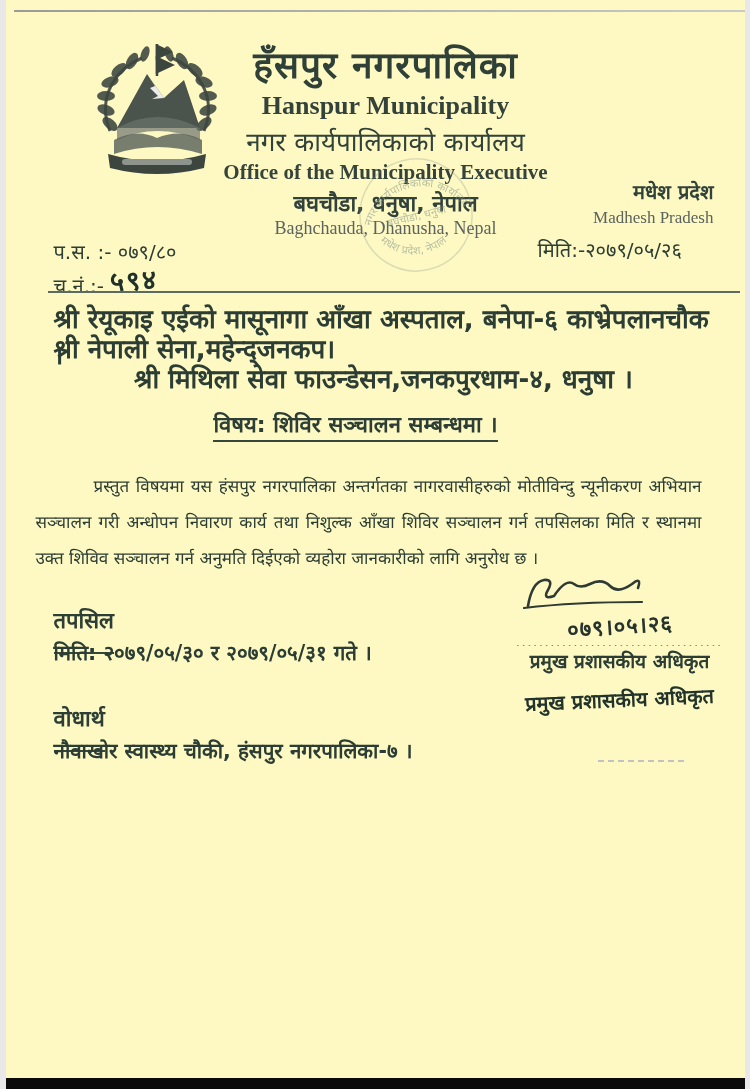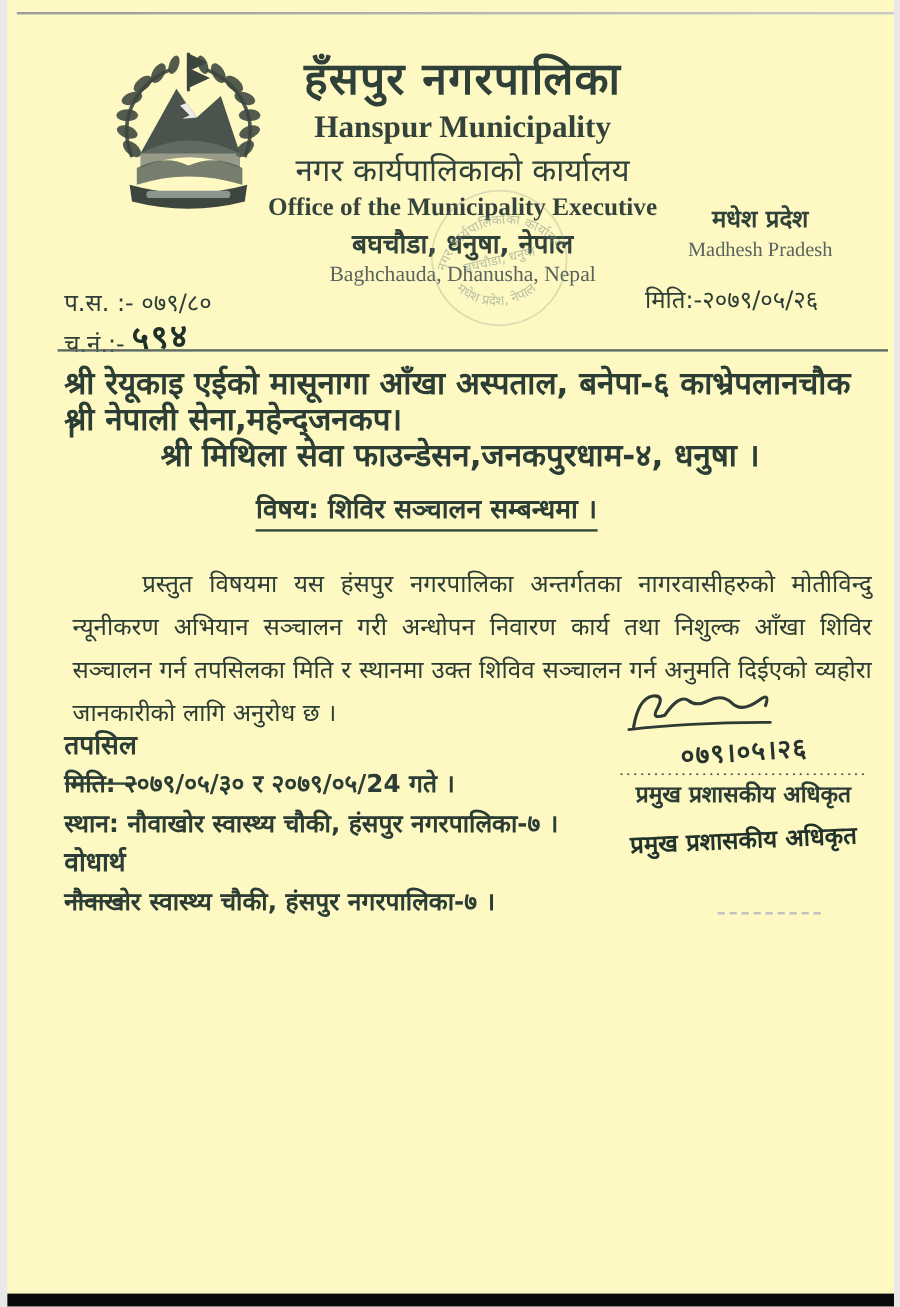--- a/index.html
+++ b/index.html
@@ -15,35 +15,35 @@
   .scan-top-line{position:absolute;left:8px;top:10px;width:736px;height:2px;background:linear-gradient(90deg,#9a9a9a,#b8b8b8 60%,#c9c9c9);}
   .scan-bottom-bar{position:absolute;left:0;bottom:0;width:750px;height:11px;background:#0a0a0a;}
   
   .hdr-center{position:absolute;left:150px;top:38px;width:460px;text-align:center;}
   .h-np-title{font-size:37px;font-weight:700;letter-spacing:1px;color:#2f4038;}
   .h-en-title{font-size:26px;font-weight:700;color:#33423b;margin-top:2px;}
   .h-np-office{font-size:26px;font-weight:500;color:#31423a;margin-top:2px;}
   .h-en-office{font-size:21px;font-weight:700;color:#34433c;margin-top:1px;}
   .h-np-addr{font-size:22px;font-weight:600;color:#31423a;margin-top:2px;}
   .h-en-addr{font-size:18px;color:#5a635e;margin-top:1px;}
-  .province{position:absolute;left:548px;top:168px;width:160px;text-align:center;}
+  .province{position:absolute;left:548px;top:178px;width:160px;text-align:right;}
   .province .np{font-size:20px;font-weight:600;color:#31423a;}
   .province .en{font-size:17px;color:#5a635e;margin-top:3px;}
   
   .round-stamp{position:absolute;left:335px;top:140px;width:150px;height:150px;opacity:.55;transform:rotate(-14deg);pointer-events:none;}
   
   .ps{left:48px;top:238px;font-size:20px;}
   .miti{left:532px;top:236px;font-size:20px;}
   .chn{left:48px;top:264px;font-size:20px;}
   .chn-val{display:inline-block;font-size:27px;font-weight:700;color:#20312a;transform:rotate(-3deg) translateY(-3px);letter-spacing:2px;}
   .rule{position:absolute;left:42px;top:291px;width:692px;height:2px;background:#5b6a63;}
   .recip{left:48px;width:660px;font-size:26px;font-weight:600;color:#2b3d34;}
   .subject{position:absolute;left:0;top:408px;width:700px;text-align:center;font-size:22px;font-weight:700;}
   .subject span{border-bottom:2px solid #35463d;padding-bottom:3px;}
-  .body-par{position:absolute;left:55px;top:468px;width:666px;font-size:20px;line-height:36px;text-align:justify;text-indent:58px;color:#2b3d34;}
+  .body-par{position:absolute;left:30px;top:468px;width:666px;font-size:17px;line-height:36px;text-align:justify;text-indent:58px;color:#2b3d34;}
   .sec-head{font-size:22px;font-weight:700;border-bottom:2px solid #35463d;display:inline-block;padding-bottom:18px;}
   .sec-line{font-size:20.5px;font-weight:600;color:#2b3d34;}
   
   .sig-block{position:absolute;left:498px;top:572px;width:232px;text-align:center;}
   .sig-date{font-size:22px;font-weight:600;color:#27332d;transform:rotate(-4deg);display:inline-block;letter-spacing:1px;}
   .sig-dots{font-size:15px;letter-spacing:2px;color:#44524b;line-height:8px;margin-top:-2px;white-space:nowrap;overflow:hidden;}
   .sig-name{font-size:20px;font-weight:700;color:#2b3d34;margin-top:3px;}
   .sig-title{font-size:19px;font-weight:700;color:#2b3d34;margin-top:2px;}
   .sig-title-stamp{font-size:20px;font-weight:700;color:#22332b;margin-top:12px;transform:rotate(-2.5deg);display:inline-block;}
   .faint-dash{position:absolute;left:592px;top:760px;width:86px;border-top:2px dashed #c2c2c2;}
@@ -140,22 +140,21 @@
 
   <div class="subject dev">
     <span>विषय: शिविर सञ्चालन सम्बन्धमा ।</span>
   </div>
 
   <div class="body-par dev">प्रस्तुत विषयमा यस हंसपुर नगरपालिका अन्तर्गतका नागरवासीहरुको मोतीविन्दु न्यूनीकरण अभियान सञ्चालन गरी अन्धोपन निवारण कार्य तथा निशुल्क आँखा शिविर सञ्चालन गर्न तपसिलका मिति र स्थानमा उक्त शिविव सञ्चालन गर्न अनुमति दिईएको व्यहोरा जानकारीको लागि अनुरोध छ ।</div>
 
   <div class="abs dev" style="left:48px;top:604px;">
     <span class="sec-head">तपसिल</span>
   </div>
-  <div class="abs sec-line dev" style="left:48px;top:638px;">मिति: २०७९/०५/३० र २०७९/०५/24 गते ।</div>
-  <div class="abs sec-line dev" style="left:48px;top:671px;">स्थान: नौवाखोर स्वास्थ्य चौकी, हंसपुर नगरपालिका-७ ।</div>
+  <div class="abs sec-line dev" style="left:48px;top:638px;">मिति: २०७९/०५/३० र २०७९/०५/३१ गते ।</div>
 
   <div class="abs dev" style="left:48px;top:702px;">
     <span class="sec-head">वोधार्थ</span>
   </div>
   <div class="abs sec-line dev" style="left:48px;top:736px;">नौवाखोर स्वास्थ्य चौकी, हंसपुर नगरपालिका-७ ।</div>
 
   <div class="sig-block">
     <svg width="150" height="42" viewBox="0 0 150 42" style="display:block;margin:0 auto -4px 10px;">
       <path d="M14 34 Q18 10 30 8 Q40 7 34 18 Q28 28 40 24 Q52 6 60 12 Q66 17 76 12 Q88 6 96 14 Q104 22 118 12 Q128 4 124 16" fill="none" stroke="#2f3a35" stroke-width="2.6" stroke-linecap="round"></path>
       <path d="M10 36 Q60 30 128 30" fill="none" stroke="#2f3a35" stroke-width="2.2" stroke-linecap="round"></path>

